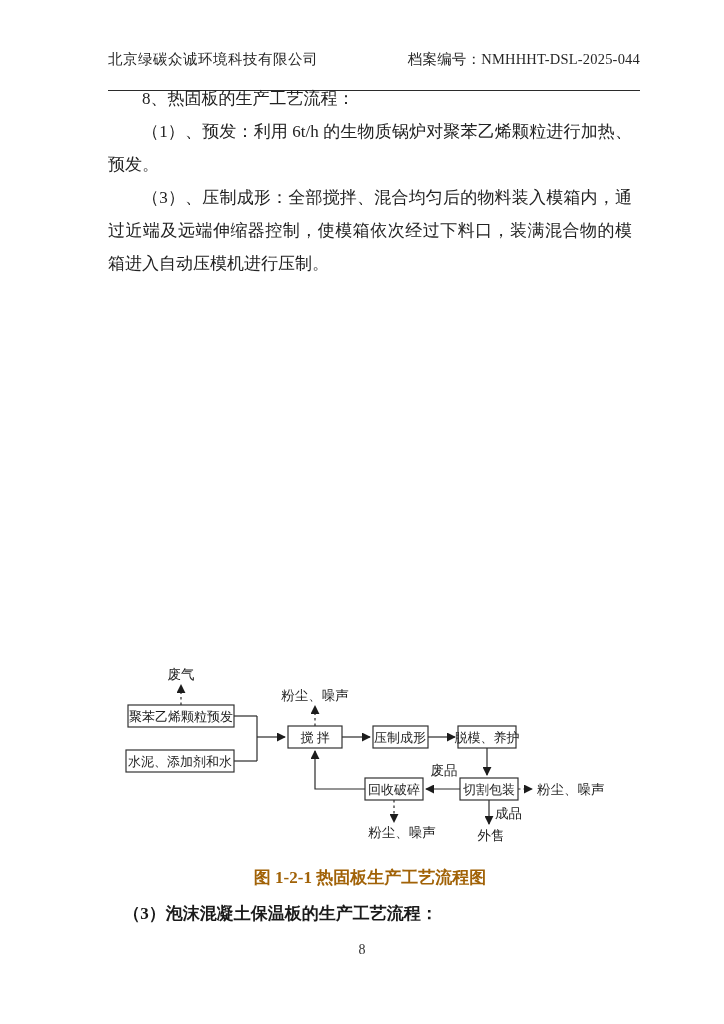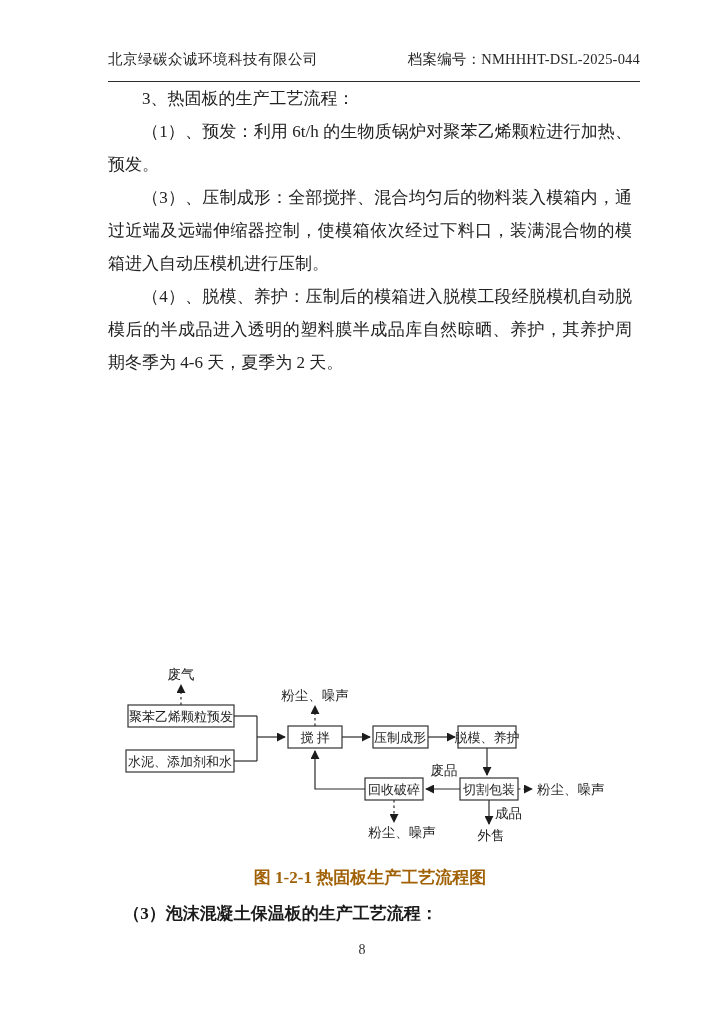--- a/index.html
+++ b/index.html
@@ -7,21 +7,21 @@
     width:724px; height:1024px; background:#ffffff;
     font-family:"Liberation Serif","DejaVu Serif",serif;
     color:#1f1f1f;
   }
   .page { position:relative; width:724px; height:1024px; background:#fff; overflow:hidden; }
 
   .header {
     position:absolute; top:50px; left:108px; width:532px;
     display:flex; justify-content:space-between; align-items:flex-end;
     font-size:14.5px; letter-spacing:0.5px;
-    border-bottom:1.5px solid #2b2b2b; padding-bottom:12px;
+    border-bottom:1.5px solid #2b2b2b; padding-bottom:21px;
     color:#262626;
   }
   .header .archive { letter-spacing:0.2px; }
 
   .body-text {
     position:absolute; top:82px; left:108px; width:524px;
     font-size:17px; line-height:33px; text-align:justify;
     color:#222;
   }
   .body-text p { margin:0; text-indent:2em; }
@@ -52,24 +52,23 @@
 <body>
 
 <div class="page">
 
   <div class="header">
     <span>北京绿碳众诚环境科技有限公司</span>
     <span class="archive"><span>档案编号：</span><span>NMHHHT-DSL-2025-044</span></span>
   </div>
 
   <div class="body-text">
-    <p>3、热固板的生产工艺流程：</p>
+    <p>8、热固板的生产工艺流程：</p>
     <p>（1）、预发：利用 6t/h 的生物质锅炉对聚苯乙烯颗粒进行加热、预发。</p>
     <p>（3）、压制成形：全部搅拌、混合均匀后的物料装入模箱内，通过近端及远端伸缩器控制，使模箱依次经过下料口，装满混合物的模箱进入自动压模机进行压制。</p>
-    <p>（4）、脱模、养护：压制后的模箱进入脱模工段经脱模机自动脱模后的半成品进入透明的塑料膜半成品库自然晾晒、养护，其养护周期冬季为 4-6 天，夏季为 2 天。</p>
   </div>
 
   <svg class="flowchart" width="724" height="195" viewBox="0 0 724 195" xmlns="http://www.w3.org/2000/svg">
     <defs>
       <marker id="arr" viewBox="0 0 10 10" refX="9" refY="5" markerWidth="9" markerHeight="9" orient="auto-start-reverse" markerUnits="userSpaceOnUse">
         <path d="M0,0 L10,5 L0,10 z" fill="#1c1c1c"></path>
       </marker>
     </defs>
 
     <line class="fc-line" x1="234" y1="58" x2="257" y2="58"></line>

